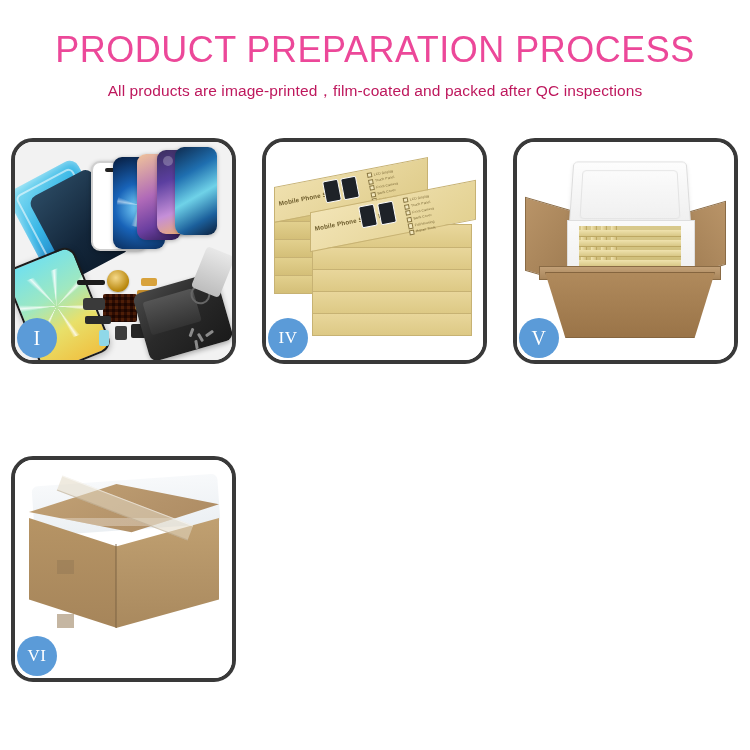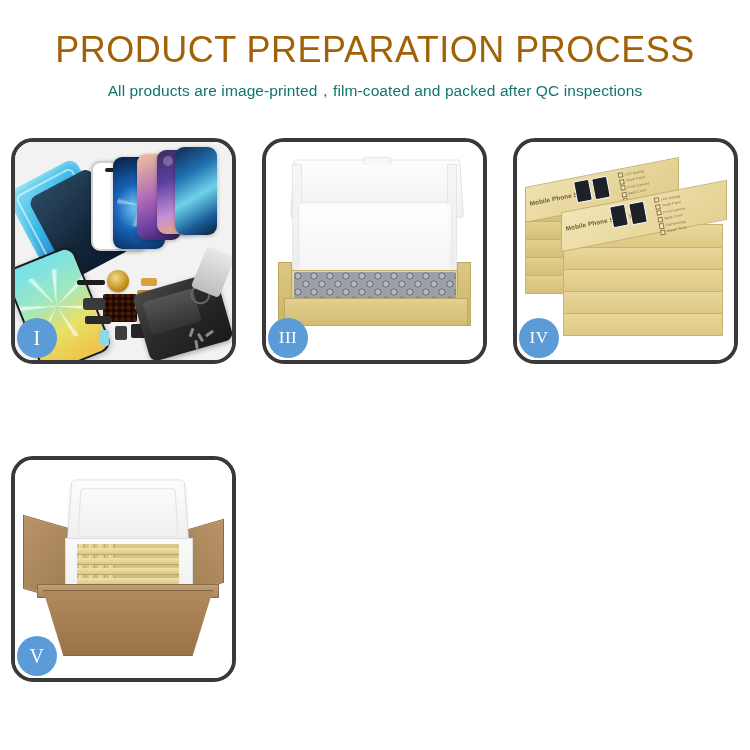--- a/index.html
+++ b/index.html
@@ -11,30 +11,30 @@
     position:relative;
   }
   .page{width:750px;height:750px;position:relative;}
 
   
   .header{text-align:center;padding-top:32px;}
   .title{
     font-size:36px;
     font-weight:400;
     letter-spacing:0.5px;
-    color:#a16207;
+    color:#ec4899;
     line-height:1.0;
     white-space:nowrap;
     font-family:"Liberation Sans", sans-serif;
   }
   .subtitle{
     margin-top:13px;
     font-size:15.5px;
     font-weight:400;
-    color:#0f766e;
+    color:#be185d;
     white-space:nowrap;
     letter-spacing:0.1px;
   }
 
   
   .grid{
     position:absolute;
     left:11px; top:138px;
     width:728px;
     display:grid;
@@ -506,36 +506,20 @@
             <i style="left:9px;top:5px;transform:rotate(-30deg)"></i>
             <i style="left:18px;top:1px;transform:rotate(55deg)"></i>
             <i style="left:5px;top:12px;transform:rotate(-10deg)"></i>
           </div>
         </div>
       </div>
       <div class="badge">I</div>
     </div>
 
 
-    <div class="panel p3">
-      <div class="panel-inner">
-        <div class="stage">
-          <div class="lid"></div>
-          <div class="sidel"></div>
-          <div class="sider"></div>
-          <div class="foam"></div>
-          <div class="tray"></div>
-          <div class="wrap"></div>
-          <div class="flapl"></div>
-          <div class="flapr"></div>
-          <div class="frontwall"></div>
-        </div>
-      </div>
-      <div class="badge wide">III</div>
-    </div>
 
     <div class="panel p4">
       <div class="panel-inner">
         <div class="stage">
           <div class="stack">
             <div class="bx b-l bl5"></div>
             <div class="bx b-l bl4"></div>
             <div class="bx b-l bl3"></div>
             <div class="bx b-l bl2"></div>
             <div class="bx b-l bl1"></div>
@@ -630,15 +614,31 @@
             <div class="slab" style="top:24px"></div>
             <div class="slab" style="top:34px"></div>
           </div>
           <div class="topedge"></div>
           <div class="frontwall"></div>
         </div>
       </div>
       <div class="badge">V</div>
     </div>
 
+    <div class="panel p6">
+      <div class="panel-inner">
+        <div class="stage">
+          <div class="wrap"></div>
+          <div class="top"></div>
+          <div class="topline"></div>
+          <div class="left"></div>
+          <div class="right"></div>
+          <div class="seam"></div>
+          <div class="tape-top"></div>
+          <div class="tab1"></div>
+          <div class="tab2"></div>
+        </div>
+      </div>
+      <div class="badge wide">VI</div>
+    </div>
 
   </div>
 </div>
 
 </body></html>

